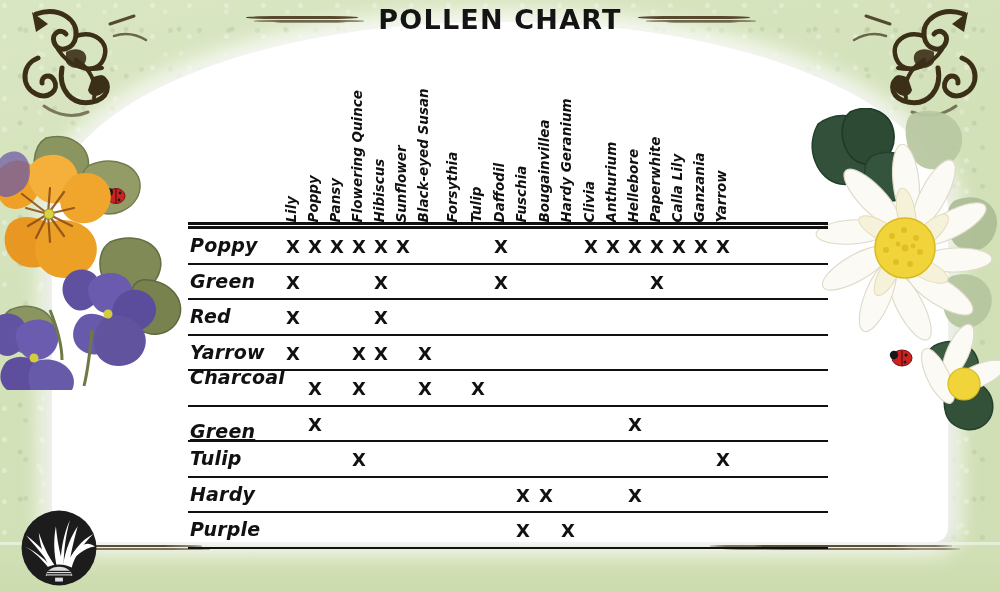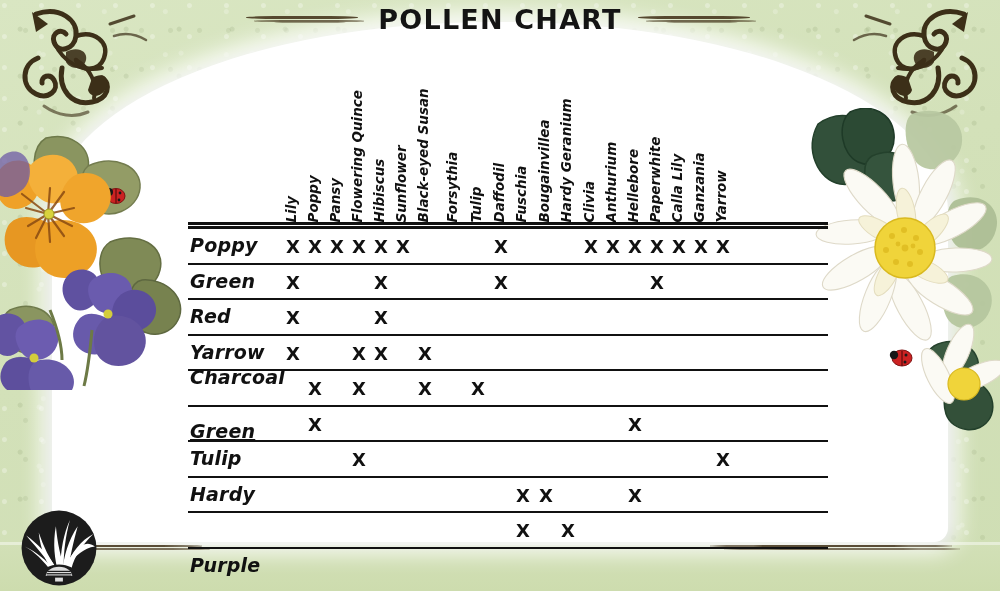--- a/index.html
+++ b/index.html
@@ -434,18 +434,18 @@
       <div class="rowline" style="top: 218px;"></div>
       <div class="rowlabel" style="top: 225px;">Tulip</div>
       <div class="mark" style="left: 171px; top: 227px;">X</div>
       <div class="mark" style="left: 535px; top: 227px;">X</div>
       <div class="rowline" style="top: 253.5px;"></div>
       <div class="rowlabel" style="top: 260.5px;">Hardy</div>
       <div class="mark" style="left: 335px; top: 262.5px;">X</div>
       <div class="mark" style="left: 358px; top: 262.5px;">X</div>
       <div class="mark" style="left: 447px; top: 262.5px;">X</div>
       <div class="rowline" style="top: 289px;"></div>
-      <div class="rowlabel" style="top: 296px; margin-top: 36px;">Purple</div>
+      <div class="rowlabel" style="top: 296px;">Purple</div>
       <div class="mark" style="left: 335px; top: 298px;">X</div>
       <div class="mark" style="left: 380px; top: 298px;">X</div>
       <div class="rowline" style="top: 324.5px;"></div>
     </div>
 </div>
 
 </body></html>

